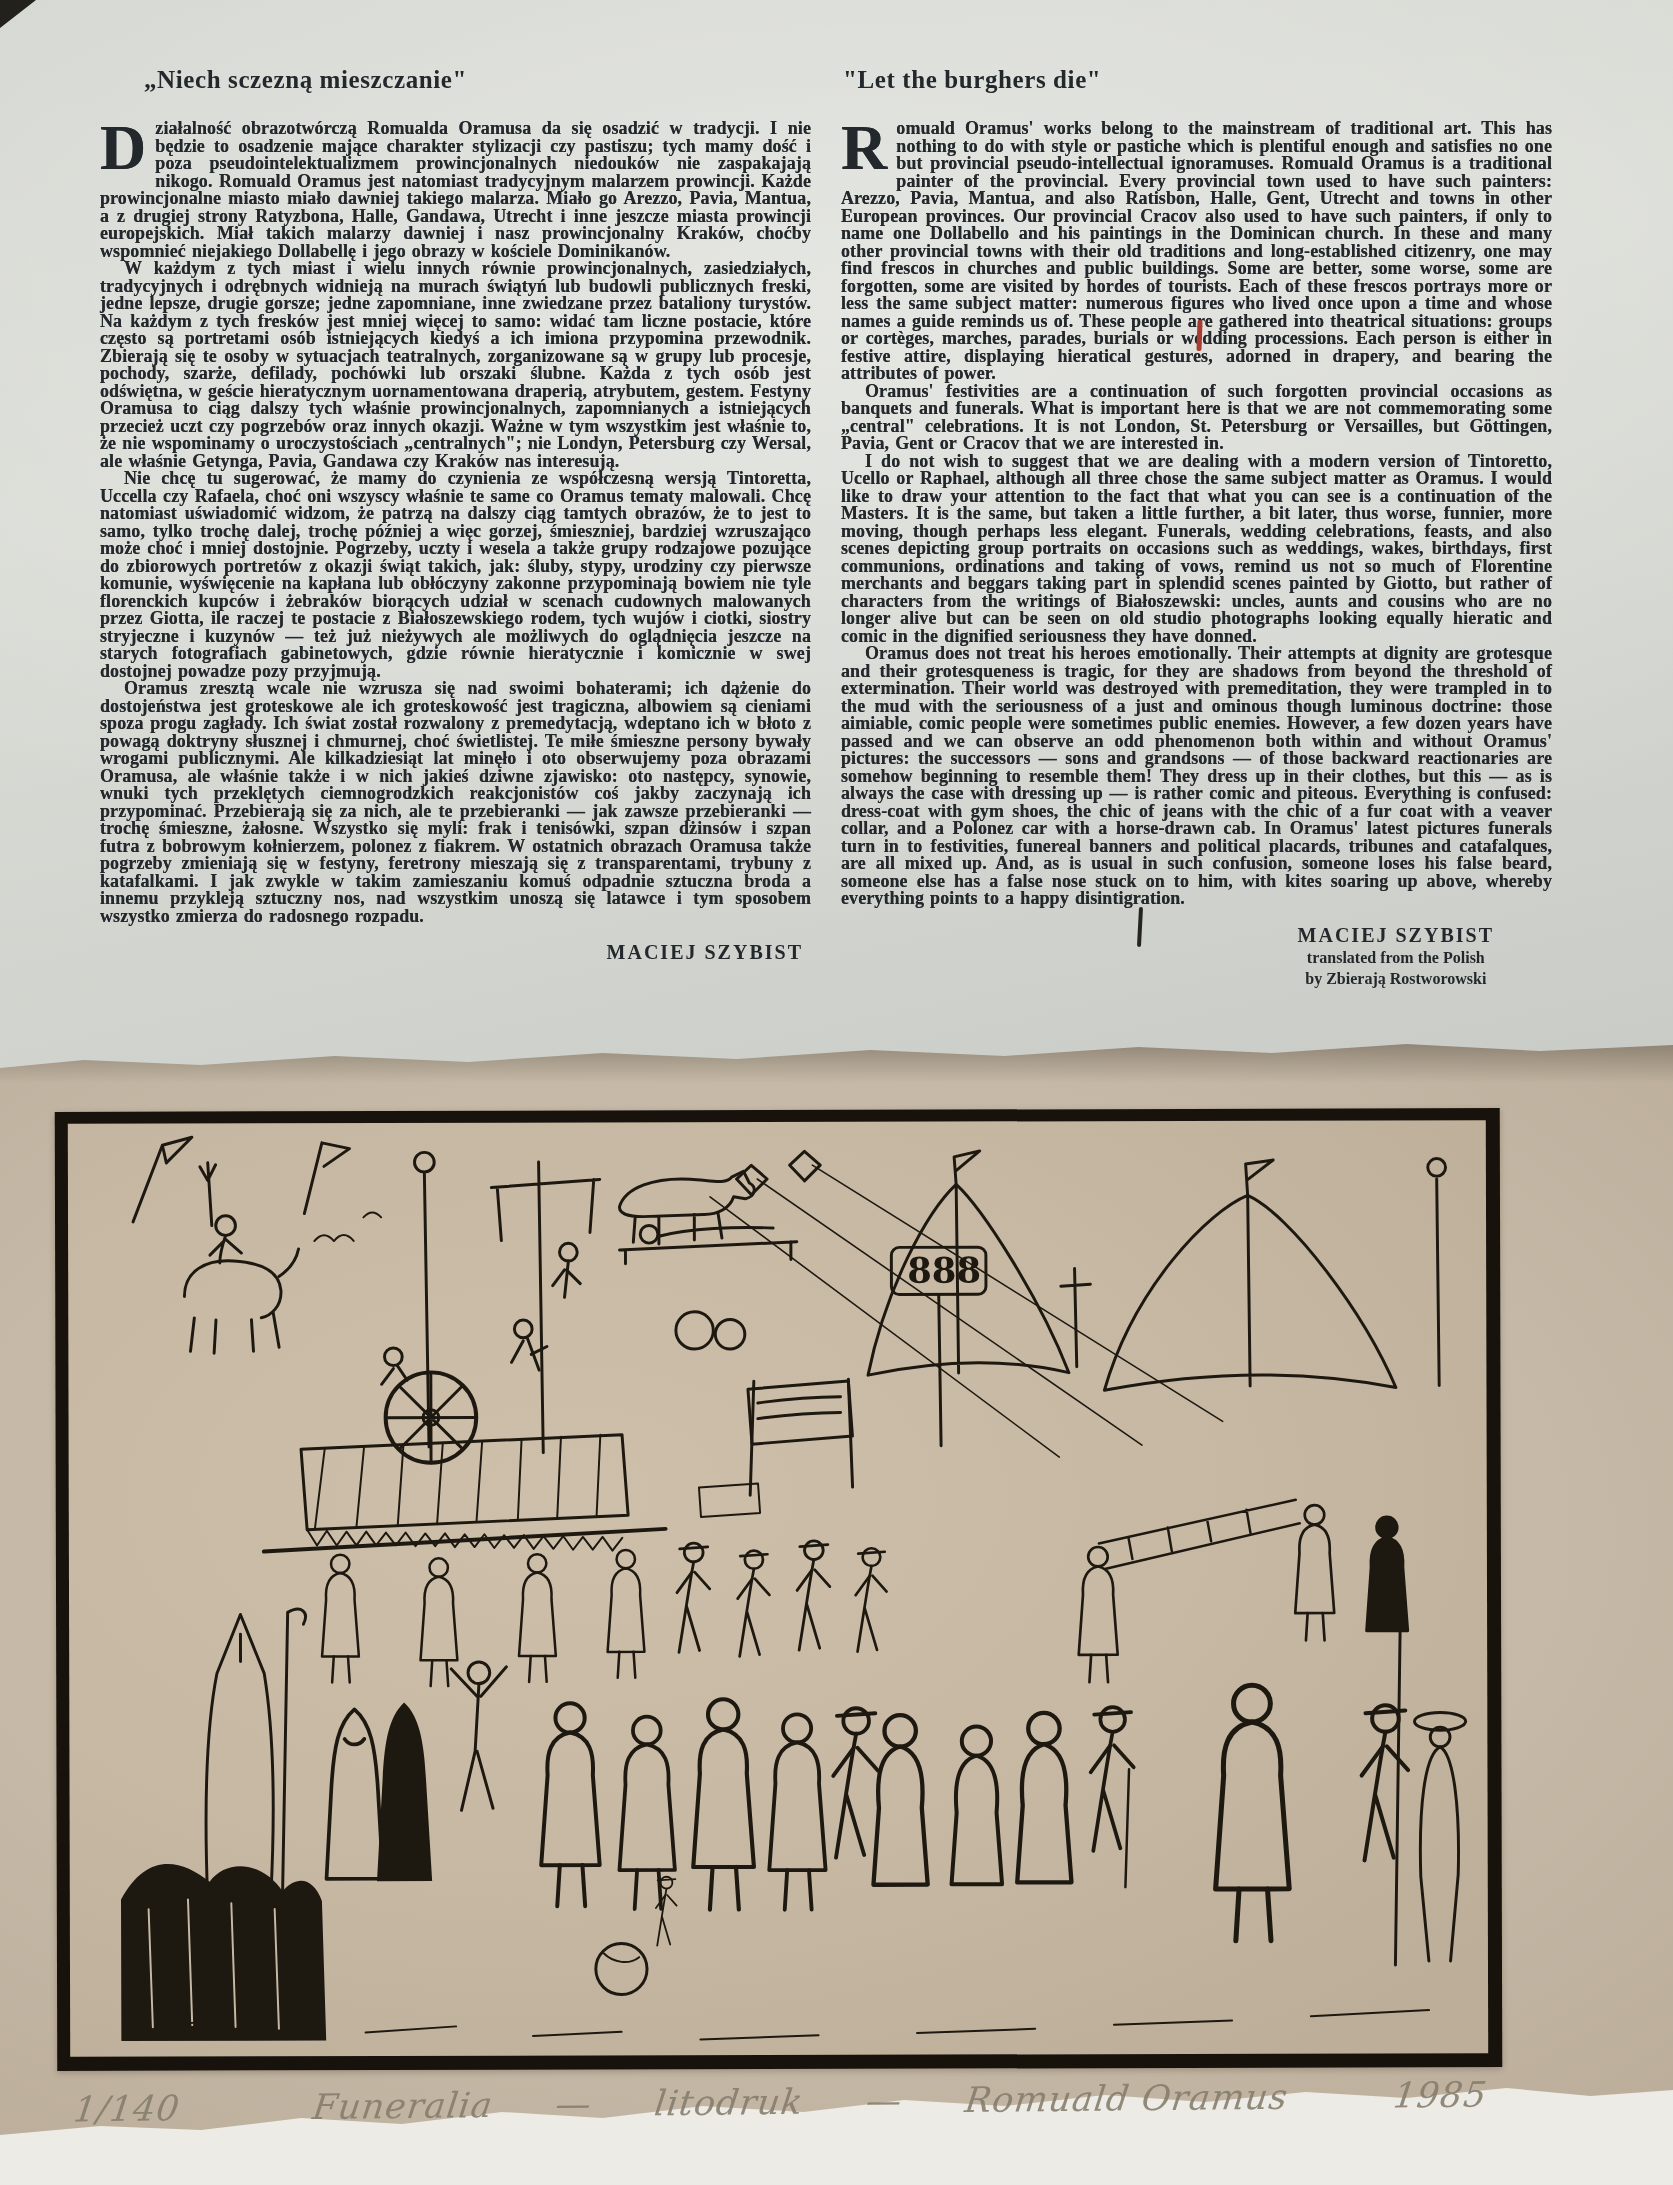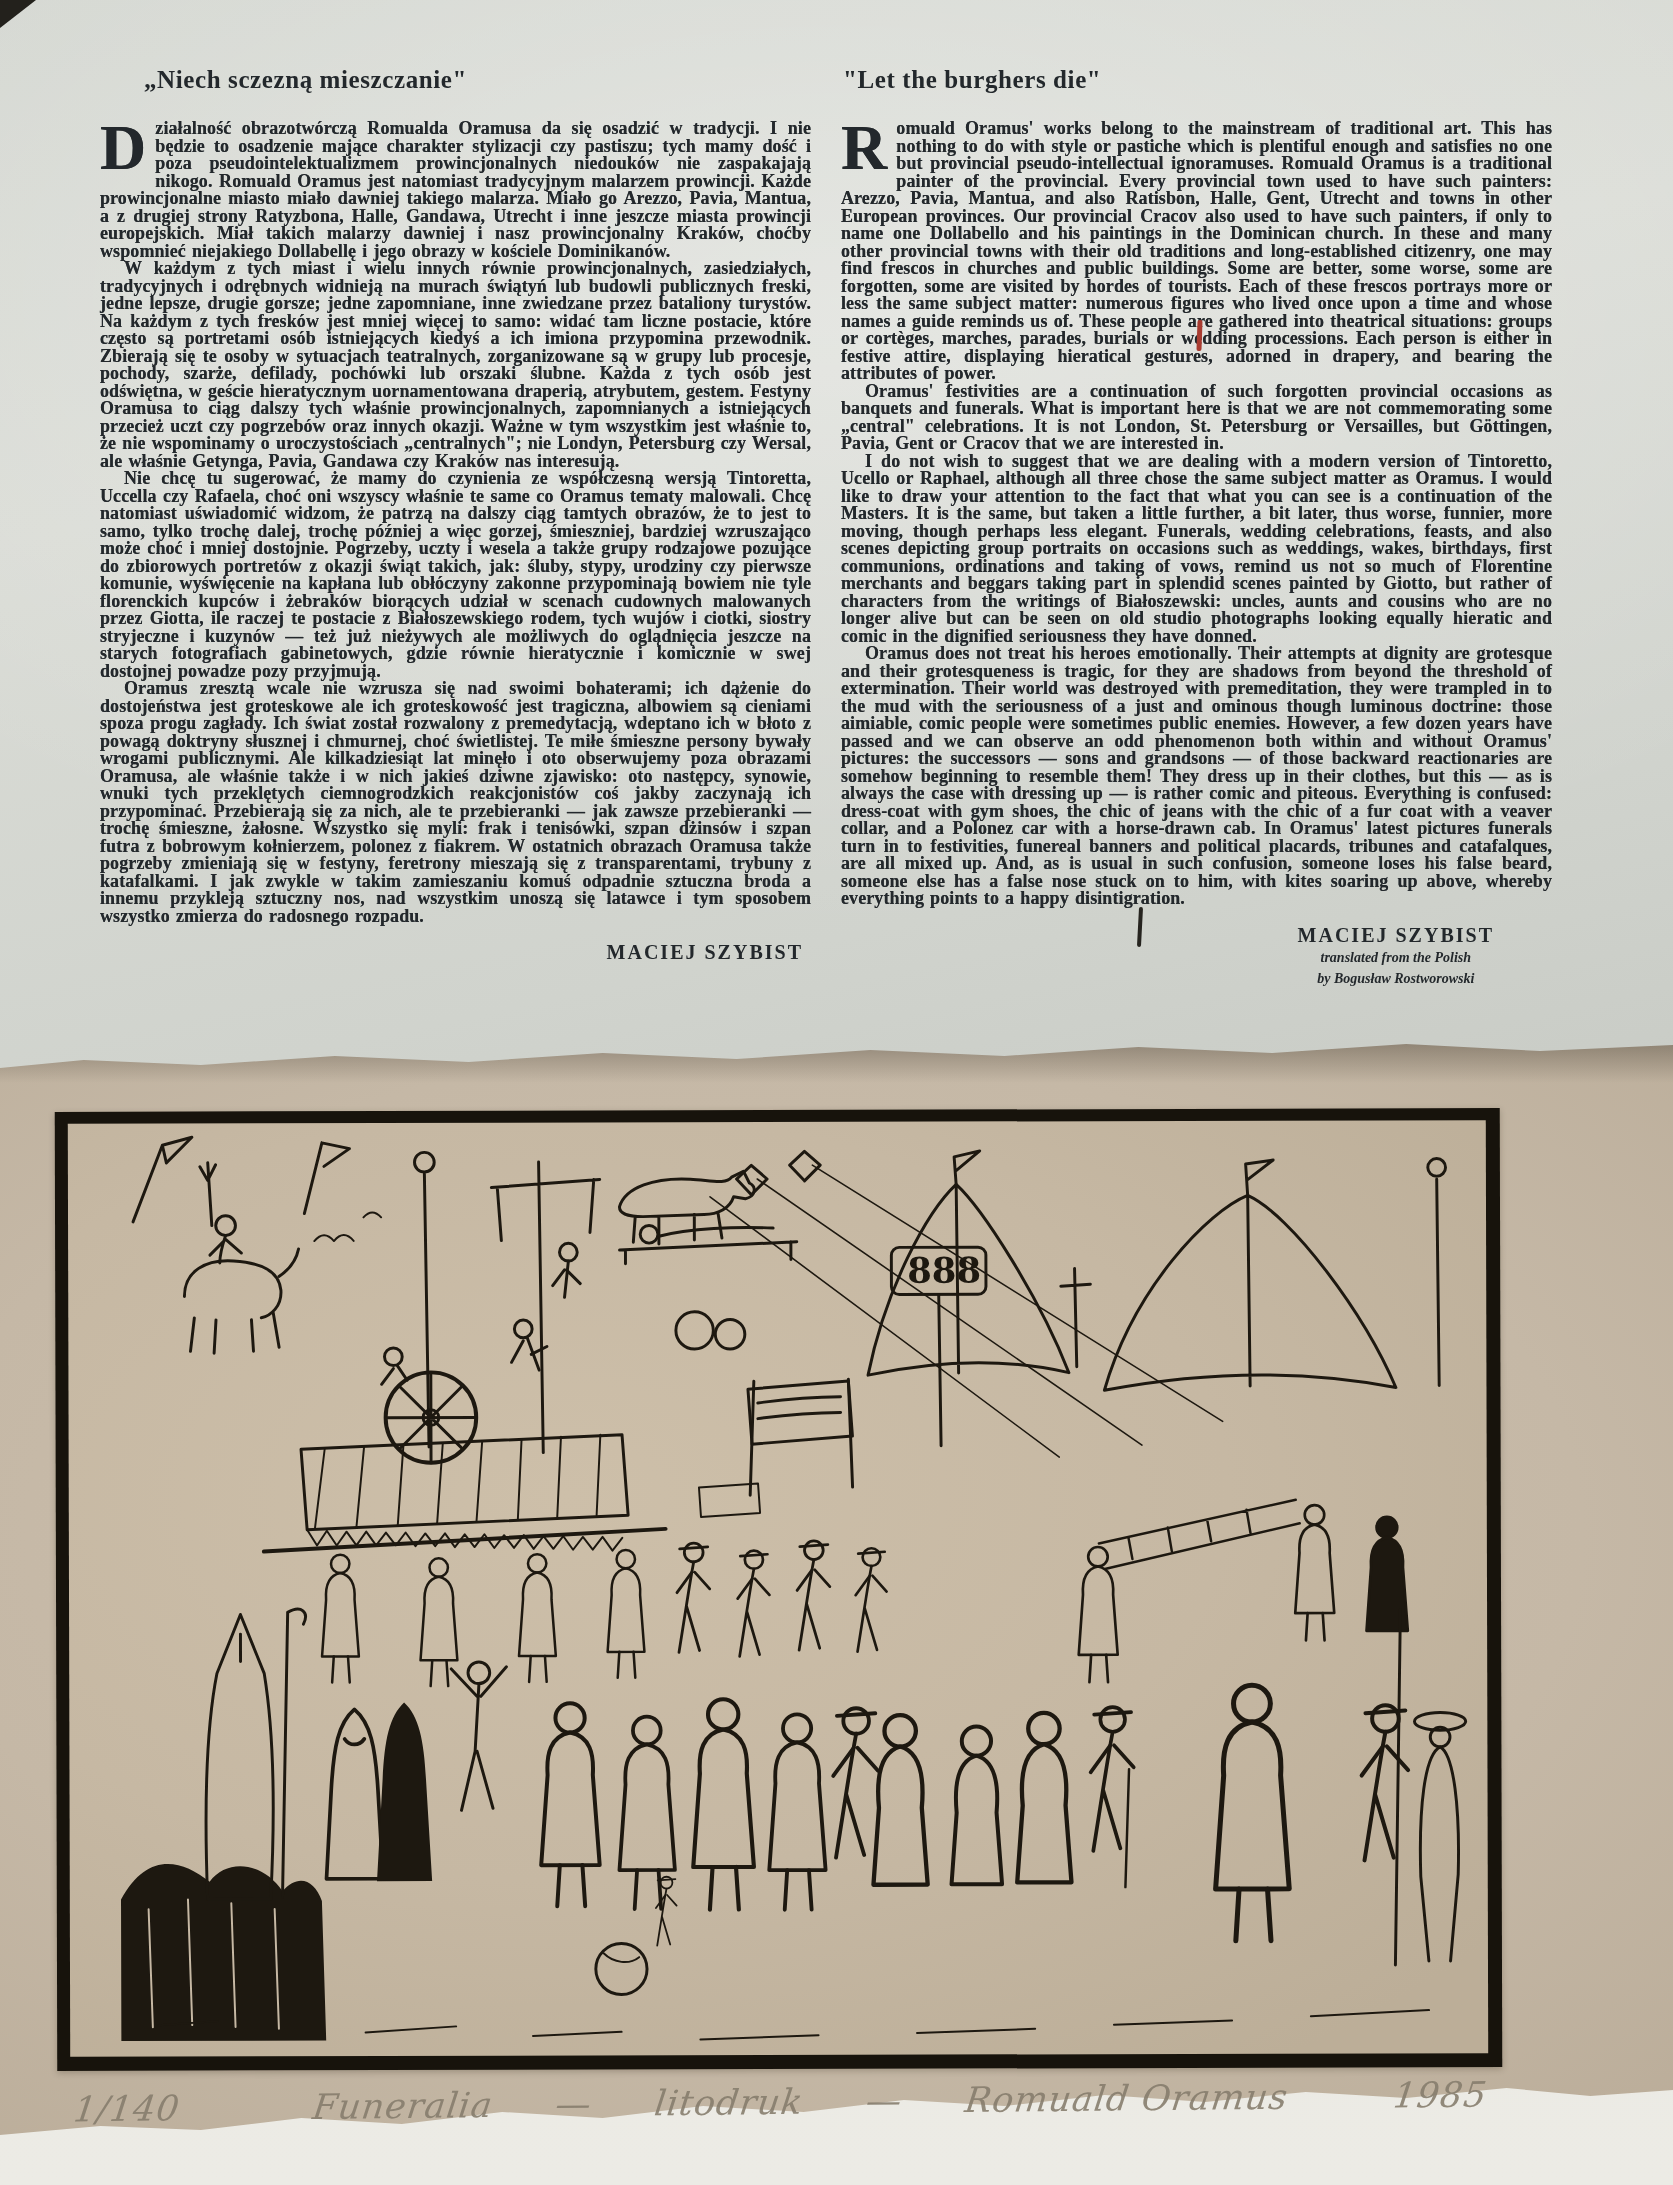--- a/index.html
+++ b/index.html
@@ -38,21 +38,21 @@
   .para{font-size:18px;line-height:17.5px;font-weight:bold;text-align:justify;
     margin:0;word-spacing:1.5px;letter-spacing:0.1px;
     text-shadow:0 0 0.5px rgba(30,36,40,.75);}
   .para + .para{text-indent:24px;}
   .dropcap{float:left;font-size:64px;line-height:50px;font-weight:bold;
     margin:3px 9px 0 0;}
   .sig-left{text-align:right;font-weight:bold;font-size:20px;letter-spacing:2px;
     margin-top:16px;padding-right:8px;}
   .credit-block{width:max-content;margin:16px 58px 0 auto;text-align:center;}
   .sig-right{font-weight:bold;font-size:20px;letter-spacing:2px;}
-  .credit-line{font-weight:bold;font-size:14px;line-height:21px;font-style:italic;}
+  .credit-line{font-weight:bold;font-size:16px;line-height:21px;}
   .margin-mark-red{position:absolute;z-index:5;left:1197px;top:320px;width:5px;height:31px;
     background:#a93c31;border-radius:2px;transform:rotate(2deg);}
   .margin-mark-black{position:absolute;z-index:5;left:1138px;top:907px;width:4px;height:40px;
     background:#26241f;border-radius:2px;transform:rotate(3deg);}
   
   .print-frame{
     position:absolute;z-index:3;left:56px;top:1110px;width:1445px;height:959px;
     background:#17130c;transform:rotate(-.15deg);
     box-shadow:0 2px 6px rgba(40,30,15,.25);
   }
@@ -93,21 +93,21 @@
 
       <div class="col">
         <h2 class="col-title en">"Let the burghers die"</h2>
         <p class="para"><span class="dropcap">R</span><span>omuald Oramus' works belong to the mainstream of traditional art. This has nothing to do with style or pastiche which is plentiful enough and satisfies no one but provincial pseudo-intellectual ignoramuses. Romuald Oramus is a traditional painter of the provincial. Every provincial town used to have such painters: Arezzo, Pavia, Mantua, and also Ratisbon, Halle, Gent, Utrecht and towns in other European provinces. Our provincial Cracov also used to have such painters, if only to name one Dollabello and his paintings in the Dominican church. In these and many other provincial towns with their old traditions and long-established citizenry, one may find frescos in churches and public buildings. Some are better, some worse, some are forgotten, some are visited by hordes of tourists. Each of these frescos portrays more or less the same subject matter: numerous figures who lived once upon a time and whose names a guide reminds us of. These people are gathered into theatrical situations: groups or cortèges, marches, parades, burials or wedding processions. Each person is either in festive attire, displaying hieratical gestures, adorned in drapery, and bearing the attributes of power.</span></p>
         <p class="para">Oramus' festivities are a continuation of such forgotten provincial occasions as banquets and funerals. What is important here is that we are not commemorating some „central" celebrations. It is not London, St. Petersburg or Versailles, but Göttingen, Pavia, Gent or Cracov that we are interested in.</p>
         <p class="para">I do not wish to suggest that we are dealing with a modern version of Tintoretto, Ucello or Raphael, although all three chose the same subject matter as Oramus. I would like to draw your attention to the fact that what you can see is a continuation of the Masters. It is the same, but taken a little further, a bit later, thus worse, funnier, more moving, though perhaps less elegant. Funerals, wedding celebrations, feasts, and also scenes depicting group portraits on occasions such as weddings, wakes, birthdays, first communions, ordinations and taking of vows, remind us not so much of Florentine merchants and beggars taking part in splendid scenes painted by Giotto, but rather of characters from the writings of Białoszewski: uncles, aunts and cousins who are no longer alive but can be seen on old studio photographs looking equally hieratic and comic in the dignified seriousness they have donned.</p>
         <p class="para">Oramus does not treat his heroes emotionally. Their attempts at dignity are grotesque and their grotesqueness is tragic, for they are shadows from beyond the threshold of extermination. Their world was destroyed with premeditation, they were trampled in to the mud with the seriousness of a just and ominous though luminous doctrine: those aimiable, comic people were sometimes public enemies. However, a few dozen years have passed and we can observe an odd phenomenon both within and without Oramus' pictures: the successors — sons and grandsons — of those backward reactionaries are somehow beginning to resemble them! They dress up in their clothes, but this — as is always the case with dressing up — is rather comic and piteous. Everything is confused: dress-coat with gym shoes, the chic of jeans with the chic of a fur coat with a veaver collar, and a Polonez car with a horse-drawn cab. In Oramus' latest pictures funerals turn in to festivities, funereal banners and political placards, tribunes and catafalques, are all mixed up. And, as is usual in such confusion, someone loses his false beard, someone else has a false nose stuck on to him, with kites soaring up above, whereby everything points to a happy disintigration.</p>
         <div class="credit-block">
           <div class="sig-right">MACIEJ SZYBIST</div>
           <div class="credit-line">translated from the Polish</div>
-          <div class="credit-line">by Bogusław Rostworowski</div>
+          <div class="credit-line">by Zbierają Rostworowski</div>
         </div>
       </div>
 
     </div>
   </div>
 
   <div class="corner-tl"></div>
   <div class="margin-mark-red"></div>
   <div class="margin-mark-black"></div>
 

